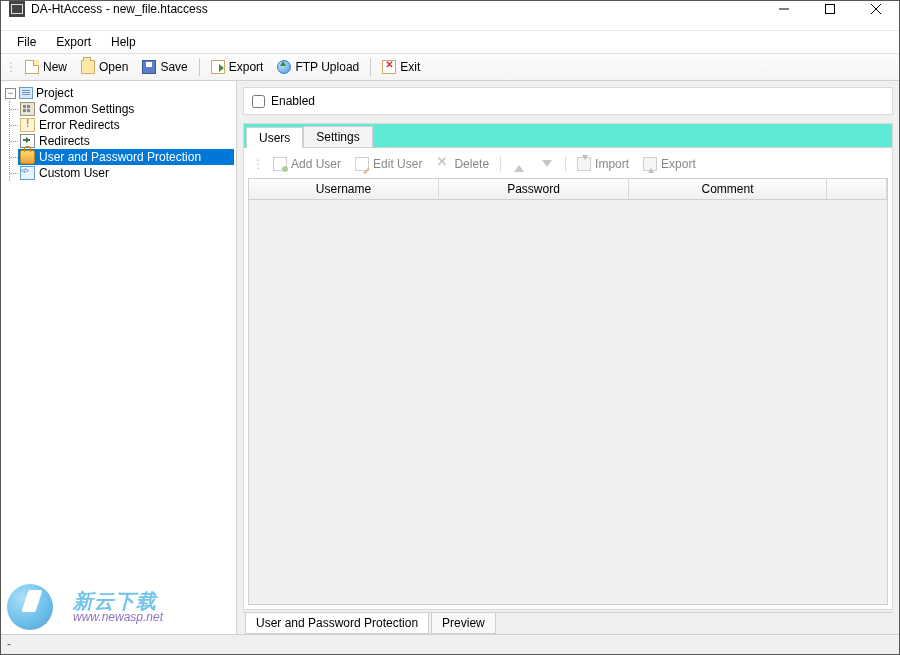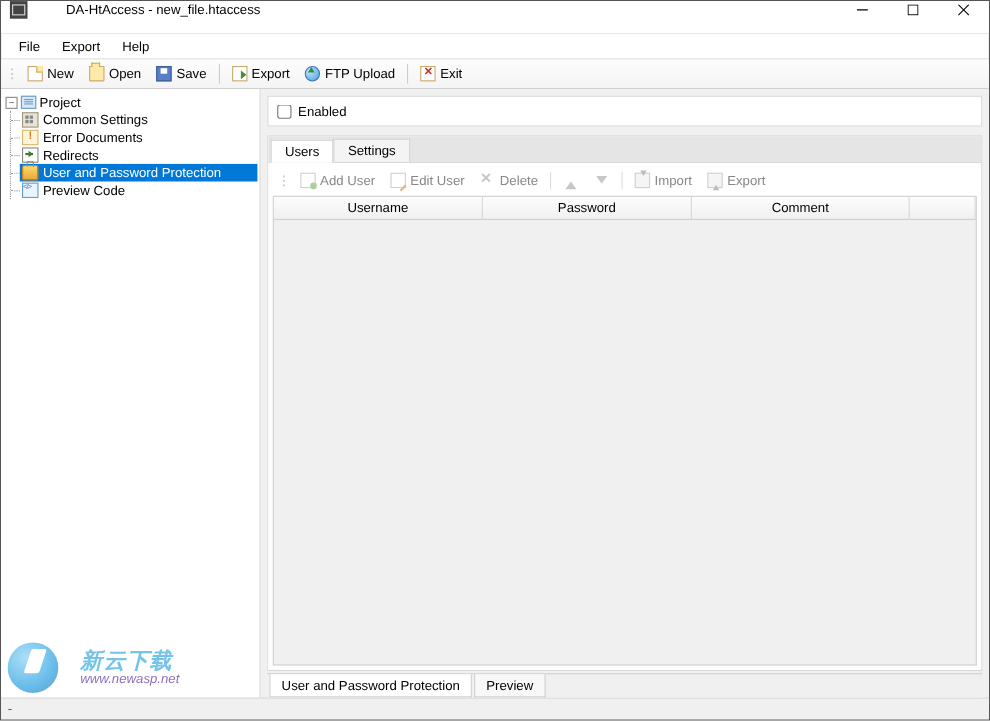--- a/index.html
+++ b/index.html
@@ -1,17 +1,17 @@
 <!DOCTYPE html>
 <html><head>
 <meta charset="utf-8">
 <style>
 * { margin:0; padding:0; box-sizing:border-box; font-family:"Segoe UI",Tahoma,sans-serif; font-size:12px; }
 body { background:#fff; width:900px; height:655px; overflow:hidden; border:1px solid #555; position:relative; }
-.titlebar { height:30px; background:#fff; display:flex; align-items:center; padding:0 0 13px 8px; border-bottom:1px solid #e8e8e8;gap:29px; }
+.titlebar { height:30px; background:#fff; display:flex; align-items:center; padding:0 0 13px 8px; border-bottom:1px solid #e8e8e8; }
 .titlebar .app-icon { width:16px; height:16px; background:#444; margin-right:6px; display:flex; align-items:center; justify-content:center; }
 .titlebar .app-icon::before{content:"";width:10px;height:8px;border:1px solid #ddd;display:block;}
 .titlebar .title { flex:1; color:#000; }
 .win-controls { display:flex; height:100%; }
 .win-btn { width:46px; display:flex; align-items:center; justify-content:center; color:#000; }
 .menubar { height:22px; display:flex; align-items:center; padding:0 6px; gap:0; }
 .menubar .menu-item { padding:2px 10px; color:#000; }
 .toolbar { height:28px; background:linear-gradient(#fdfdfd,#f4f4f4); border-top:1px solid #e0e0e0; border-bottom:1px solid #d0d0d0; display:flex; align-items:center; padding:0 4px; }
 .tbtn { display:flex; gap:4px; padding:3px 6px; border:1px solid transparent; border-radius:2px; color:#000; }
 .tsep { width:1px; height:18px; background:#ccc; margin:0 4px; }
@@ -47,21 +47,21 @@
 .ico-redirect::after{content:"";position:absolute;left:2px;top:4px;width:7px;height:2px;background:#3a7a3a;}
 .ico-redirect::before{content:"";position:absolute;right:1px;top:2px;border:3px solid transparent;border-left:4px solid #3a7a3a;}
 .ico-lock{background:linear-gradient(#ffd76b,#e8a838);border-radius:2px;border:1px solid #c8881b;}
 .ico-lock::before{content:"";position:absolute;left:3px;top:-5px;width:5px;height:5px;border:1.5px solid #c8881b;border-bottom:none;border-radius:3px 3px 0 0;}
 .ico-code{background:#e8f4ff;border:1px solid #6a9ac9;}
 .ico-code::after{content:"</>";position:absolute;left:0;top:0;font-size:7px;color:#4a7ab9;letter-spacing:-1px;}
 .main-panel{flex:1;display:flex;flex-direction:column;padding:6px 6px 0 6px;background:#f0f0f0;}
 .enabled-box{background:#fff;border:1px solid #d8d8d8;padding:6px 8px;display:flex;align-items:center;gap:6px;margin-bottom:8px;}
 .enabled-box input[type=checkbox]{width:13px;height:13px;}
 .tabset{flex:1;display:flex;flex-direction:column;background:#fff;border:1px solid #d8d8d8;position:relative;}
-.tab-row{display:flex;background:#e5e5e5;padding-top:2px;padding-left:2px;}
+.tab-row{display:flex;background:#5eead4;padding-top:2px;padding-left:2px;}
 .tab{padding:3px 12px;border:1px solid #d0d0d0;border-bottom:none;background:#f4f4f4;margin-right:0;position:relative;}
 .tab.active{background:#fff;top:1px;z-index:2;}
 .tab-body{flex:1;border-top:1px solid #d0d0d0;background:#fff;display:flex;flex-direction:column;padding:4px;}
 .sub-toolbar{display:flex;align-items:center;gap:2px;padding:2px 0 4px 4px;}
 .sbtn{display:flex;align-items:center;gap:4px;padding:2px 5px;color:#888;border:1px solid transparent;}
 .sbtn .ic{opacity:0.55;}
 .sic-add{border:1px solid #aaa;background:#fff;}
 .sic-add::after{content:"";position:absolute;right:-2px;bottom:-2px;width:6px;height:6px;background:#6aa84f;border-radius:50%;}
 .sic-edit{border:1px solid #aaa;background:#fff;}
 .sic-edit::after{content:"";position:absolute;right:-2px;bottom:-2px;width:7px;height:2px;background:#c87b2b;transform:rotate(-45deg);}
@@ -158,33 +158,33 @@
       <span class="proj-icon"></span>
       <span>Project</span>
     </div>
     <div class="tree-children">
       <div class="tree-item">
           <span class="ti-icon ico-settings"></span>
           <span>Common Settings</span>
         </div>
       <div class="tree-item">
           <span class="ti-icon ico-error"></span>
-          <span>Error Documents</span>
+          <span>Error Redirects</span>
         </div>
       <div class="tree-item">
           <span class="ti-icon ico-redirect"></span>
           <span>Redirects</span>
         </div>
       <div class="tree-item selected">
           <span class="ti-icon ico-lock"></span>
           <span>User and Password Protection</span>
         </div>
       <div class="tree-item">
           <span class="ti-icon ico-code"></span>
-          <span>Preview Code</span>
+          <span>Custom User</span>
         </div>
     </div>
   </div>
 
   <div class="main-panel">
     <div class="enabled-box">
       <input type="checkbox" style="">
       <span>Enabled</span>
     </div>
 

